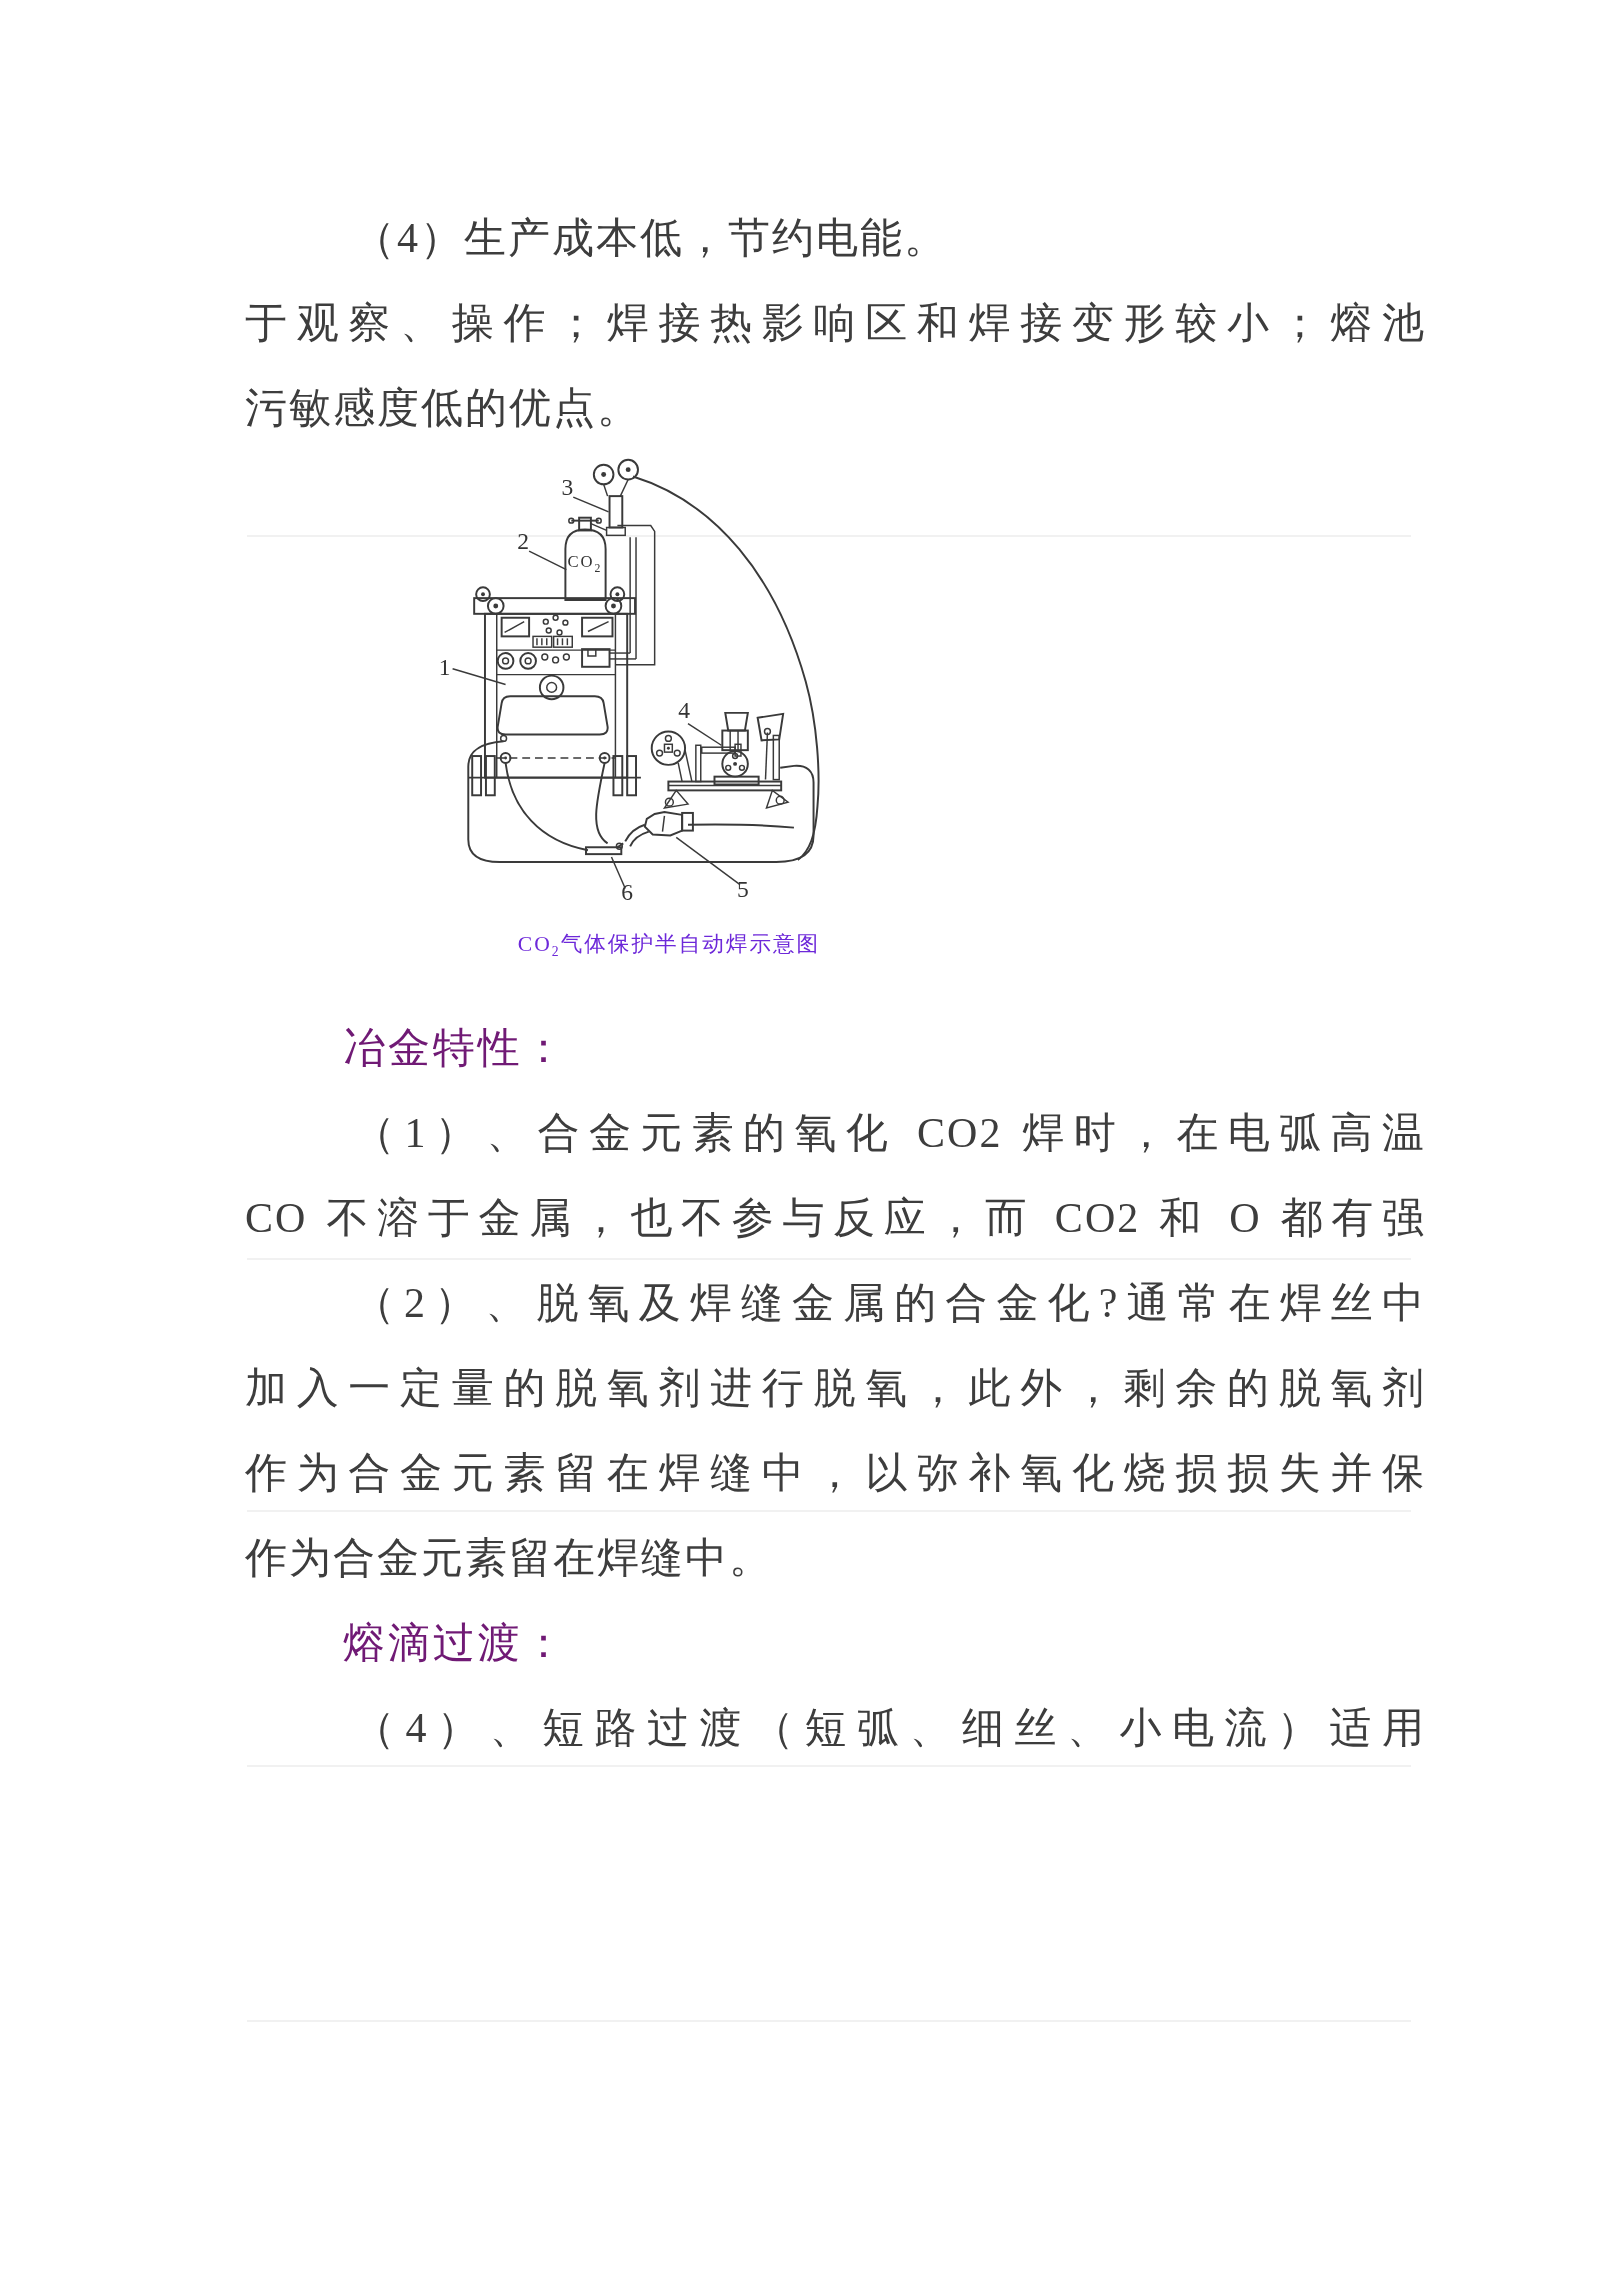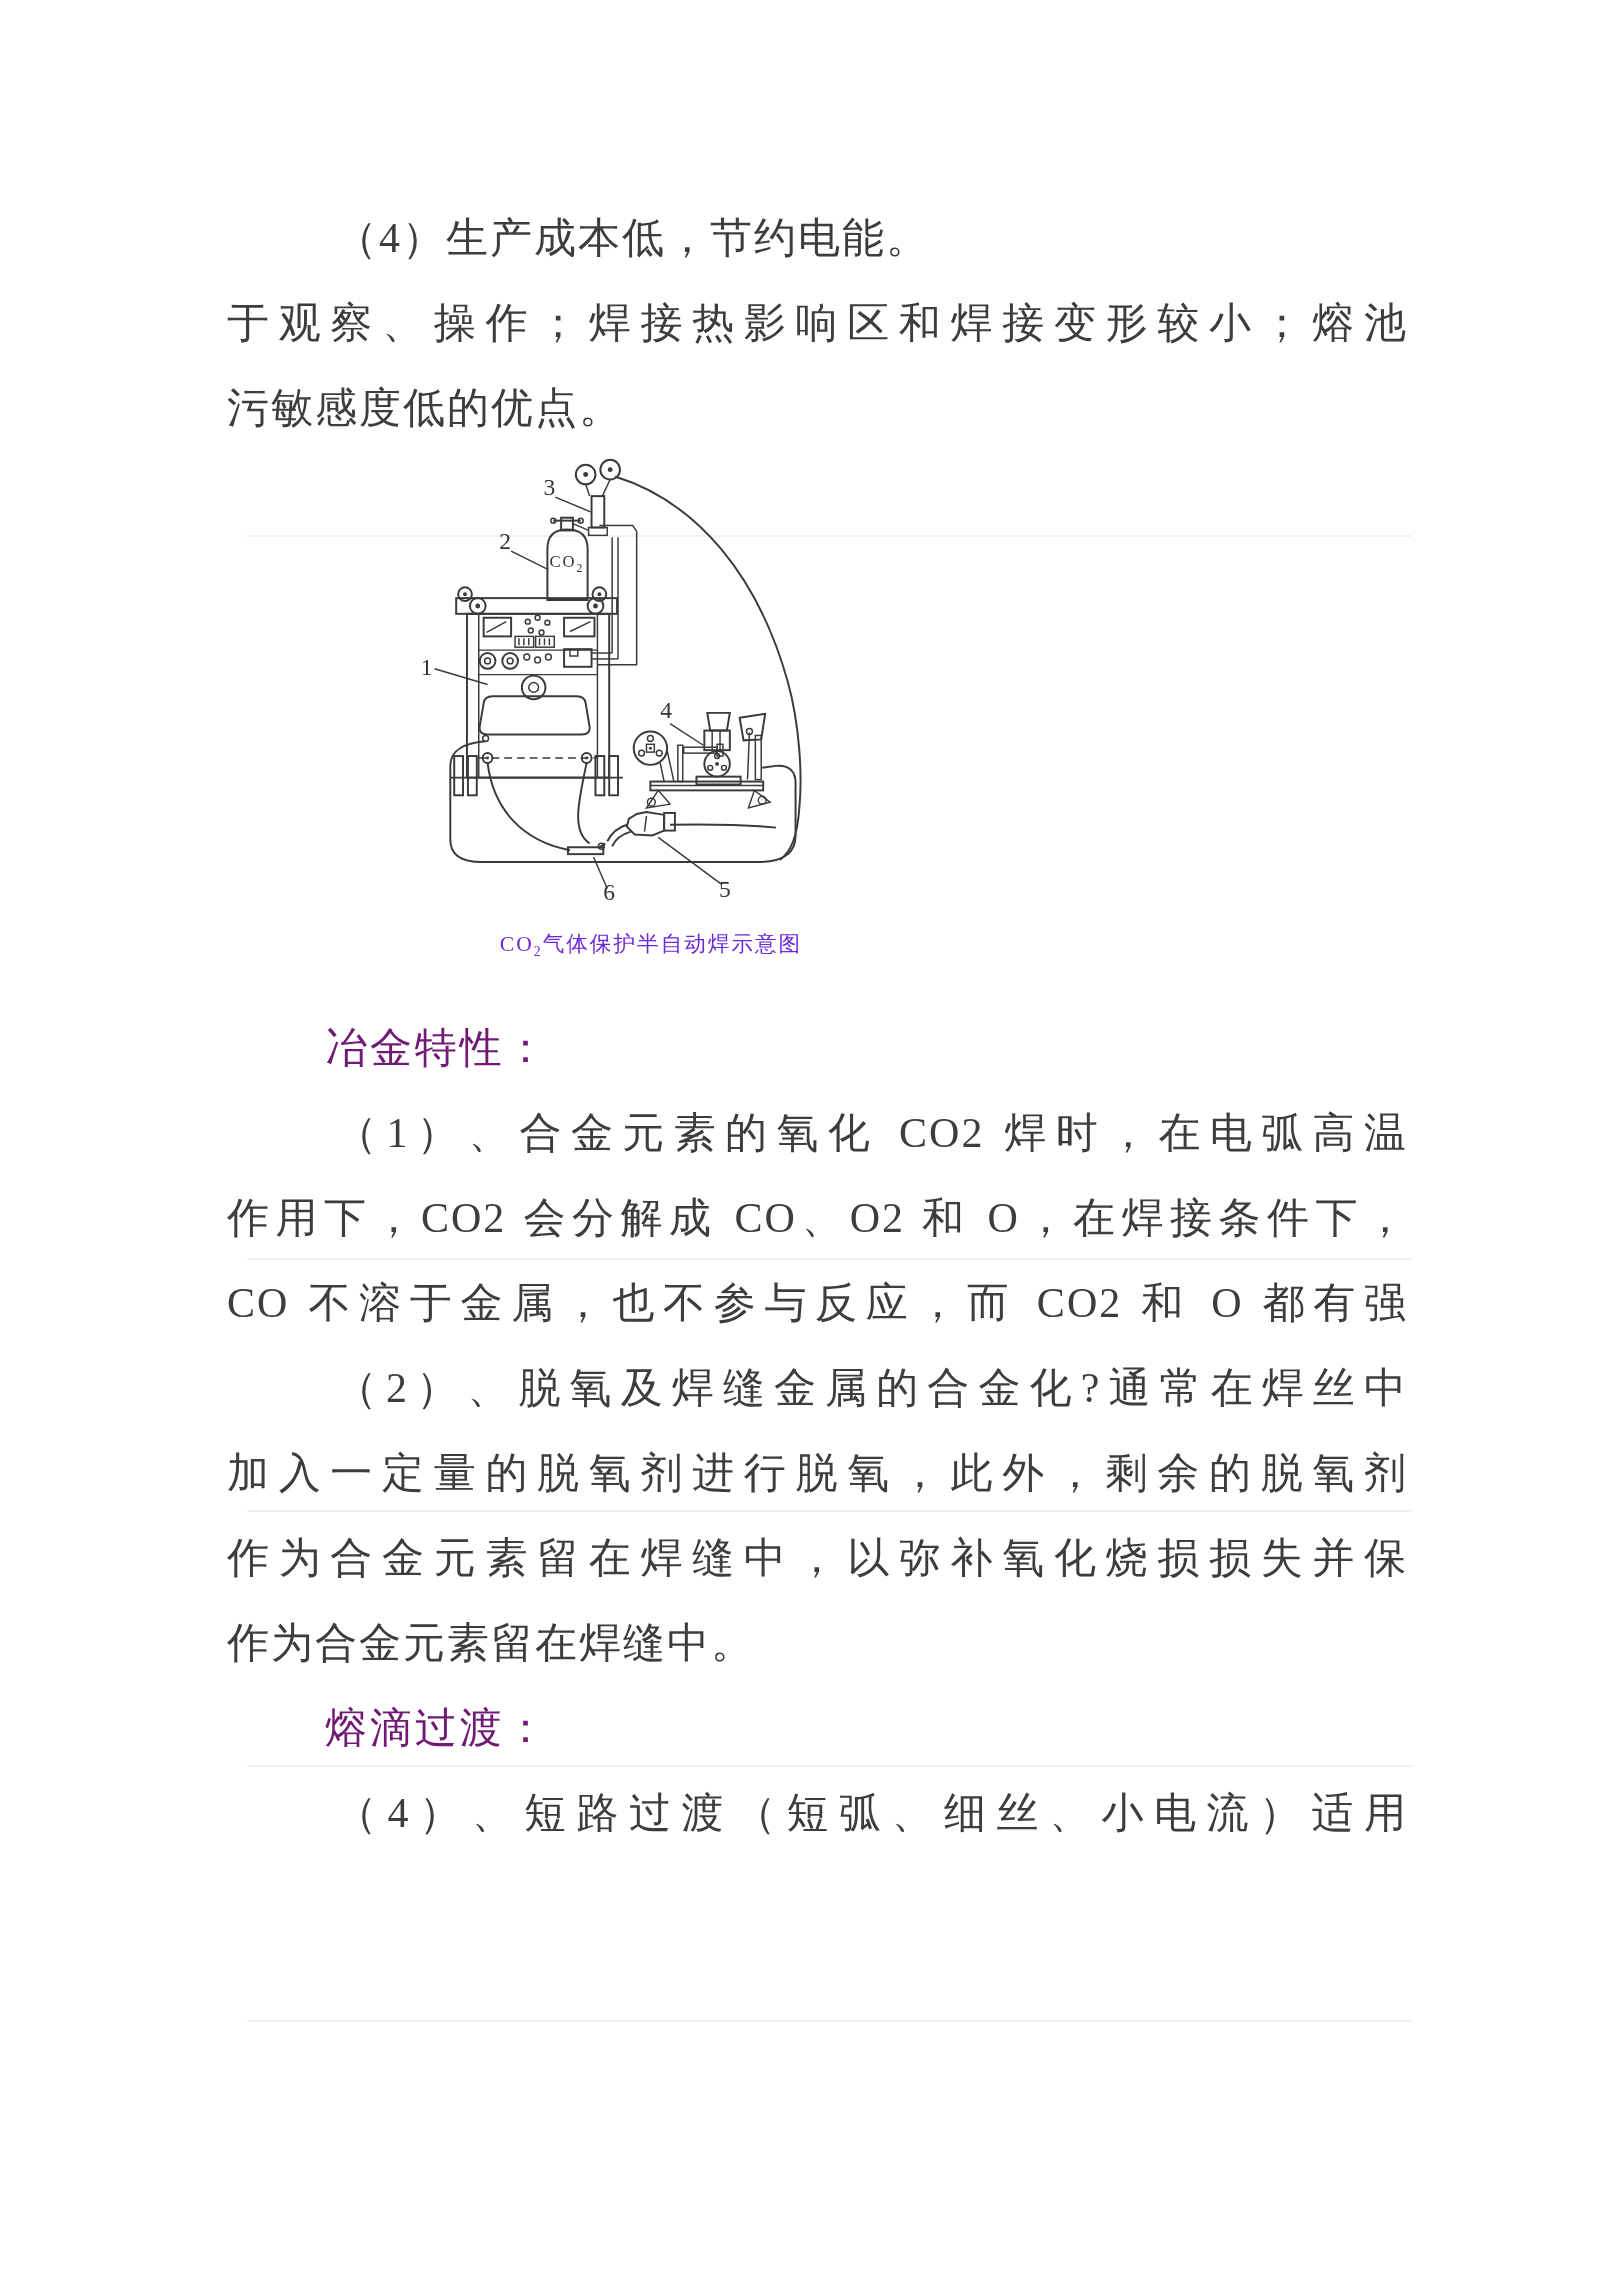--- a/index.html
+++ b/index.html
@@ -5,21 +5,21 @@
   html,body{margin:0;padding:0;background:#e8e8e8;}
   .page{
     position:relative;
     width:1620px;height:2292px;
     background:#ffffff;
     overflow:hidden;
     font-family:"Liberation Serif","DejaVu Serif",serif;
   }
   .rule{position:absolute;left:247px;width:1164px;height:2px;background:#f1f1f1;}
   .textcol{
-    position:absolute;left:227px;top:196px;width:1181px;
+    position:absolute;left:245px;top:196px;width:1181px;
     font-size:42px;line-height:85px;letter-spacing:2px;
     color:#3d3d3d;
   }
   .ln{height:85px;white-space:nowrap;}
   .just{text-align:justify;text-align-last:justify;text-justify:inter-character;white-space:normal;}
   .indent{text-indent:108px;}
   .hd{color:#701a75;text-indent:98px;letter-spacing:2.9px;}
   .fig{margin:0;height:555px;position:relative;}
   .fig svg{display:block;margin-left:186px;}
   .caption{
@@ -225,21 +225,20 @@
         </g>
       </svg>
 
       <div class="caption">
         <span>CO</span><sub>2</sub><span>气体保护半自动焊示意图</span>
       </div>
     </figure>
 
     <div class="ln hd">冶金特性：</div>
     <div class="ln indent just">（1）、合金元素的氧化 CO2 焊时，在电弧高温</div>
-    <div class="ln just">作用下，CO2 会分解成 CO、O2 和 O，在焊接条件下，</div>
     <div class="ln just">CO 不溶于金属，也不参与反应，而 CO2 和 O 都有强</div>
     <div class="ln indent just">（2）、脱氧及焊缝金属的合金化?通常在焊丝中</div>
     <div class="ln just">加入一定量的脱氧剂进行脱氧，此外，剩余的脱氧剂</div>
     <div class="ln just">作为合金元素留在焊缝中，以弥补氧化烧损损失并保</div>
     <div class="ln">作为合金元素留在焊缝中。</div>
     <div class="ln hd">熔滴过渡：</div>
     <div class="ln indent just">（4）、短路过渡（短弧、细丝、小电流）适用</div>
 
   </div>
 </div>

